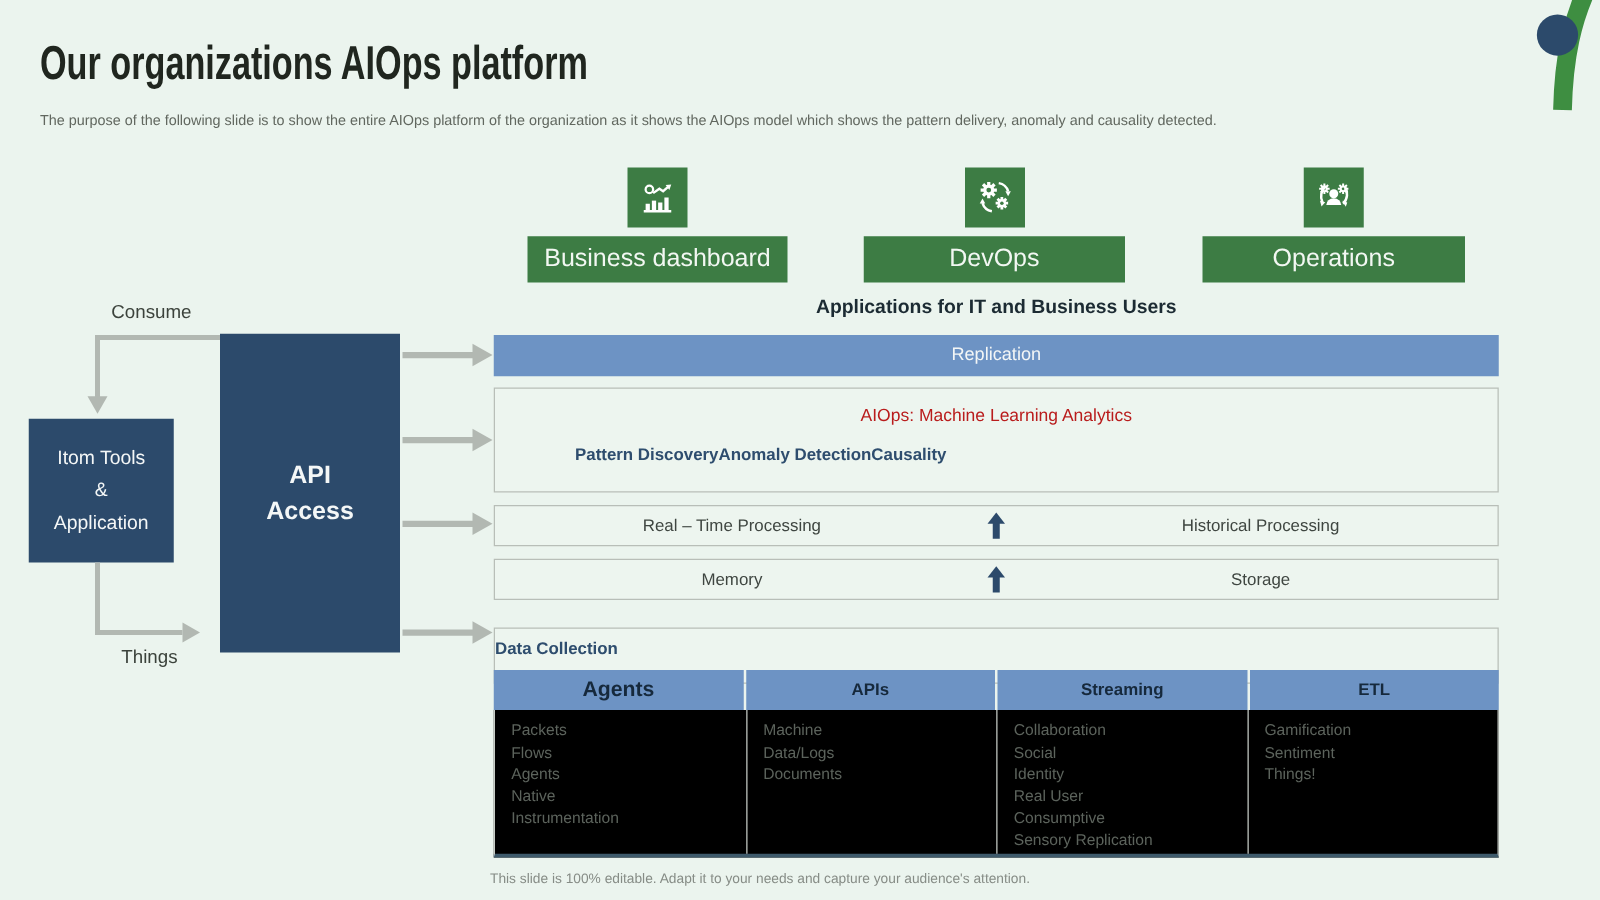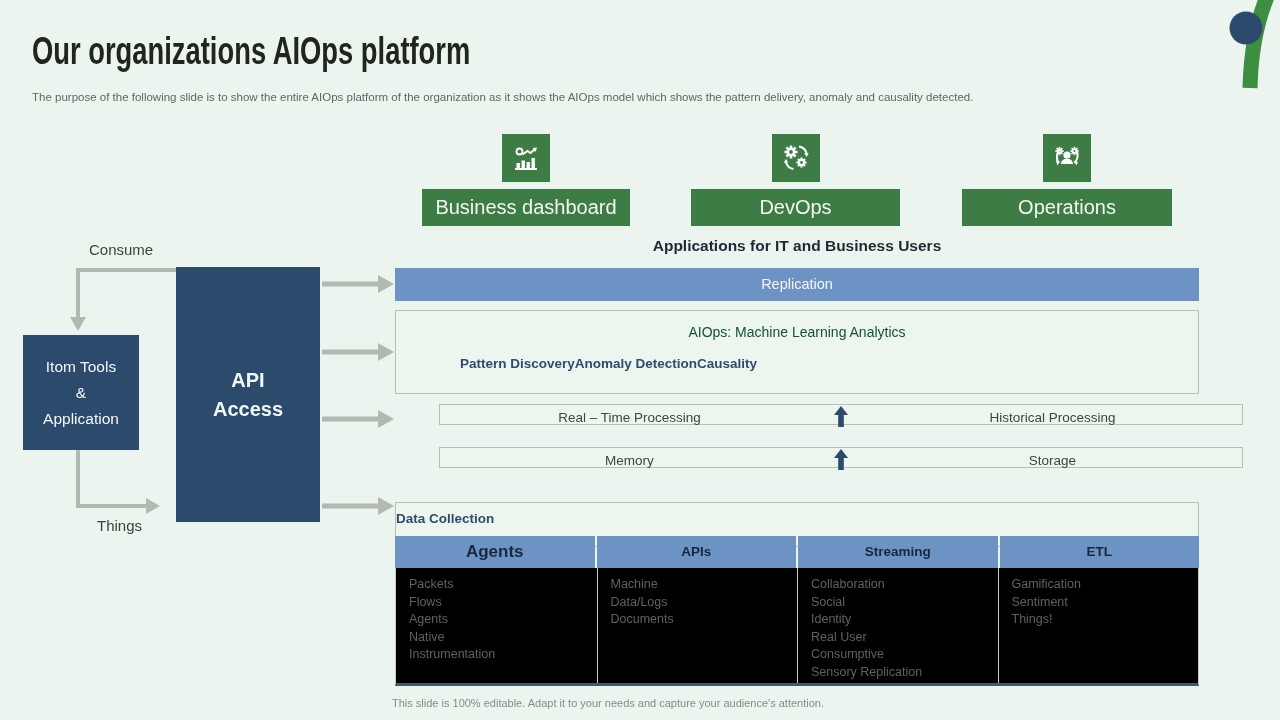--- a/index.html
+++ b/index.html
@@ -60,28 +60,28 @@
   .stack-row { position:absolute; left:395px; width:804px; }
   .blue-bar {
     background:#6d93c4; color:#f3f6f6; text-align:center;
     font-size:14.5px;
   }
   .presentation { top:268px; height:33px; line-height:33px; }
   .outline-row {
     background:#edf5ef; border:1px solid #b8beb8;
   }
   .aiops-box { top:310px; height:84px; }
-  .aiops-title { text-align:center; padding-top:13px; font-size:14px; color:#14532d; }
+  .aiops-title { text-align:center; padding-top:13px; font-size:14px; color:#b91c1c; }
   .aiops-items {
     display:flex; justify-content:flex-start; padding:16px 64px 0 64px;
     font-size:13.5px; font-weight:700; color:#2e4d6e;
   }
   .split-row {
-    height:21px; display:grid; grid-template-columns:1fr 44px 1fr;
-    align-items:center; font-size:13.5px; color:#3f4641;margin-left:44px;
+    height:33px; display:grid; grid-template-columns:1fr 44px 1fr;
+    align-items:center; font-size:13.5px; color:#3f4641;
   }
   .split-row .txt { text-align:center; }
   .split-row .mid { display:flex; justify-content:center; align-items:center; }
   .rt-row { top:404px; }
   .mem-row { top:447px; }
   .dc-bar { top:490px; height:45px; line-height:31px; text-align:left;
     font-size:13.5px; font-weight:700; color:#2e4d6e;margin-top:12px; }
   
   .tbl-header {
     top:536px; height:32px; display:grid;

